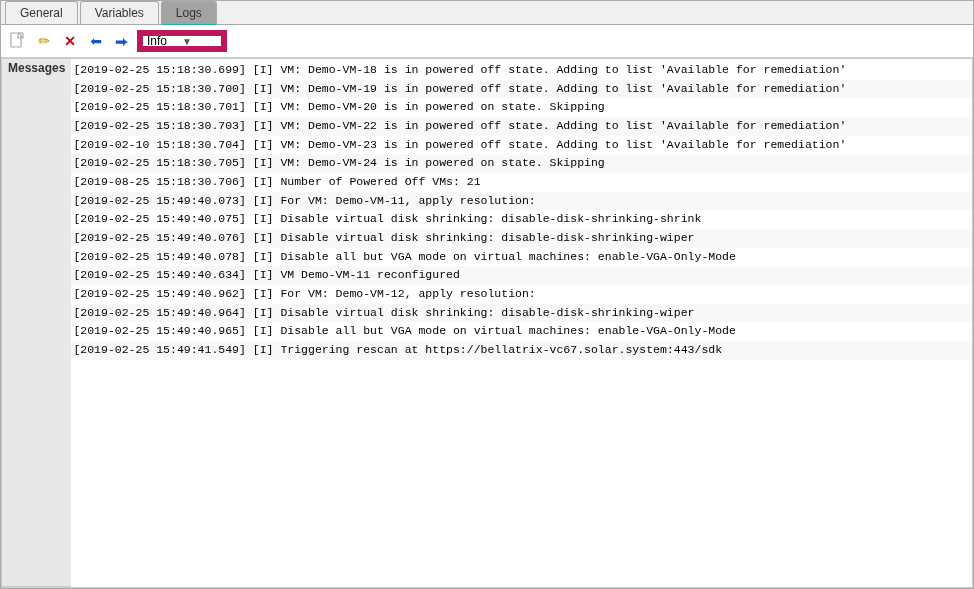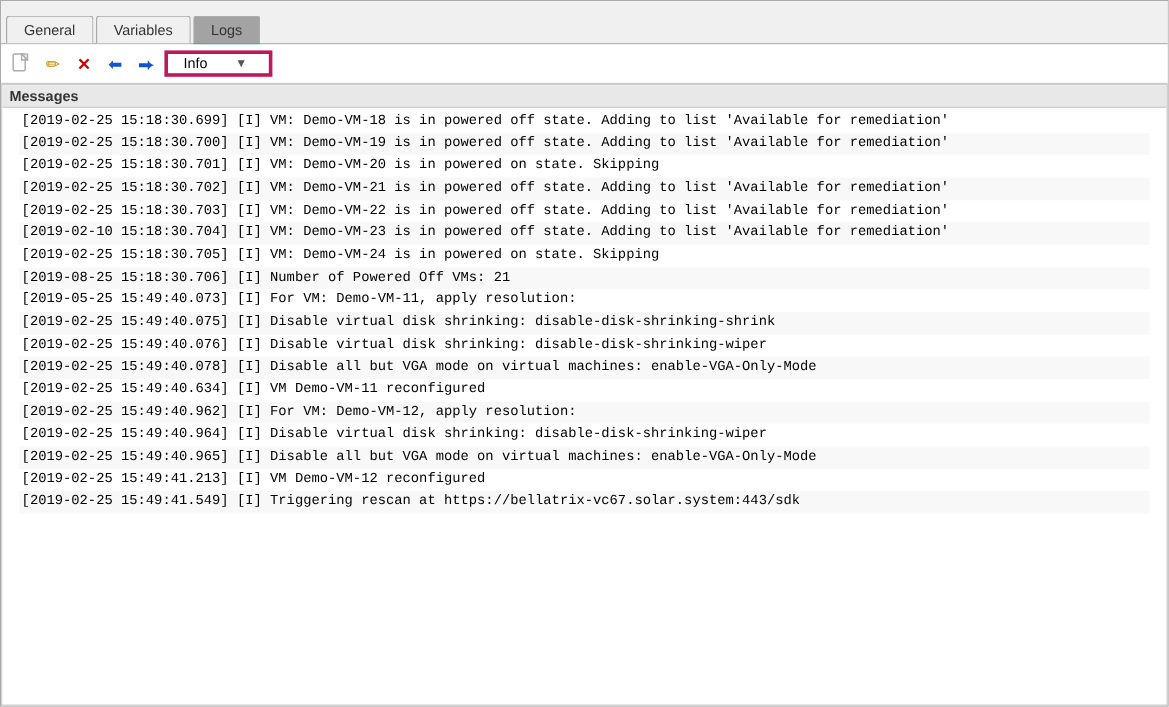--- a/index.html
+++ b/index.html
@@ -26,21 +26,21 @@
       flex-direction: column;
     }
 
     
     .tab-bar {
       display: flex;
       align-items: flex-end;
       background: #f0f0f0;
       border-bottom: 1px solid #aaa;
       padding: 4px 4px 0 4px;
-      height: 36px;
+      height: 24px;
     }
 
     .tab {
       padding: 4px 14px;
       border: 1px solid #aaa;
       border-bottom: none;
       background: #f0f0f0;
       cursor: pointer;
       font-size: 12px;
       margin-right: 2px;
@@ -75,62 +75,61 @@
       cursor: pointer;
       border: none;
       background: transparent;
       padding: 0;
       font-size: 14px;
     }
 
     .log-level-select {
       display: flex;
       align-items: center;
-      border: 3px solid #be185d;
+      border: 6px solid #be185d;
       background: #fff;
       padding: 1px 4px;
       height: 22px;
       cursor: pointer;
       min-width: 90px;
       font-size: 12px;
-      text-align: center;
     }
 
     .log-level-select span {
       flex: 1;
     }
 
     .log-level-select .arrow {
       font-size: 10px;
       color: #555;
     }
 
     
     .messages-container {
       flex: 1;
       overflow: hidden;
       display: flex;
-      flex-direction: column;
+      flex-direction: row;
       border: 1px solid #ccc;
       margin: 0;
     }
 
     .messages-header {
       background: #e8e8e8;
       padding: 2px 6px;
       font-weight: bold;
       font-size: 12px;
       border-bottom: 1px solid #ccc;
       color: #333;
     }
 
     .messages-list {
       flex: 1;
       overflow-y: auto;
-      padding: 2px 14px;
+      padding: 2px 0;
       background: #ffffff;
     }
 
     .message-row {
       padding: 1px 2px;
       font-size: 11.5px;
       font-family: 'Courier New', monospace;
       color: #000;
       line-height: 1.45;
       white-space: nowrap;
@@ -211,31 +210,29 @@
   </div>
 
   <div class="messages-container">
     <div class="messages-header">
       <span>Messages</span>
     </div>
     <div class="messages-list" id="messages-list">
     <div class="message-row">[2019-02-25 15:18:30.699] [I] VM: Demo-VM-18 is in powered off state. Adding to list 'Available for remediation'</div>
         <div class="message-row">[2019-02-25 15:18:30.700] [I] VM: Demo-VM-19 is in powered off state. Adding to list 'Available for remediation'</div>
         <div class="message-row">[2019-02-25 15:18:30.701] [I] VM: Demo-VM-20 is in powered on state. Skipping</div>
-        <div class="message-row">[2019-02-25 15:18:30.702] [I] VM: Demo-VM-21 is in powered off state. Adding to list 'Available for remediation'</div>
         <div class="message-row">[2019-02-25 15:18:30.703] [I] VM: Demo-VM-22 is in powered off state. Adding to list 'Available for remediation'</div>
         <div class="message-row">[2019-02-10 15:18:30.704] [I] VM: Demo-VM-23 is in powered off state. Adding to list 'Available for remediation'</div>
         <div class="message-row">[2019-02-25 15:18:30.705] [I] VM: Demo-VM-24 is in powered on state. Skipping</div>
         <div class="message-row">[2019-08-25 15:18:30.706] [I] Number of Powered Off VMs: 21</div>
-        <div class="message-row">[2019-05-25 15:49:40.073] [I] For VM: Demo-VM-11, apply resolution:</div>
+        <div class="message-row">[2019-02-25 15:49:40.073] [I] For VM: Demo-VM-11, apply resolution:</div>
         <div class="message-row">[2019-02-25 15:49:40.075] [I] Disable virtual disk shrinking: disable-disk-shrinking-shrink</div>
         <div class="message-row">[2019-02-25 15:49:40.076] [I] Disable virtual disk shrinking: disable-disk-shrinking-wiper</div>
         <div class="message-row">[2019-02-25 15:49:40.078] [I] Disable all but VGA mode on virtual machines: enable-VGA-Only-Mode</div>
         <div class="message-row">[2019-02-25 15:49:40.634] [I] VM Demo-VM-11 reconfigured</div>
         <div class="message-row">[2019-02-25 15:49:40.962] [I] For VM: Demo-VM-12, apply resolution:</div>
         <div class="message-row">[2019-02-25 15:49:40.964] [I] Disable virtual disk shrinking: disable-disk-shrinking-wiper</div>
         <div class="message-row">[2019-02-25 15:49:40.965] [I] Disable all but VGA mode on virtual machines: enable-VGA-Only-Mode</div>
-        <div class="message-row">[2019-02-25 15:49:41.213] [I] VM Demo-VM-12 reconfigured</div>
         <div class="message-row">[2019-02-25 15:49:41.549] [I] Triggering rescan at https://bellatrix-vc67.solar.system:443/sdk</div>
       </div>
   </div>
 
 </div>
 
 </body></html>

